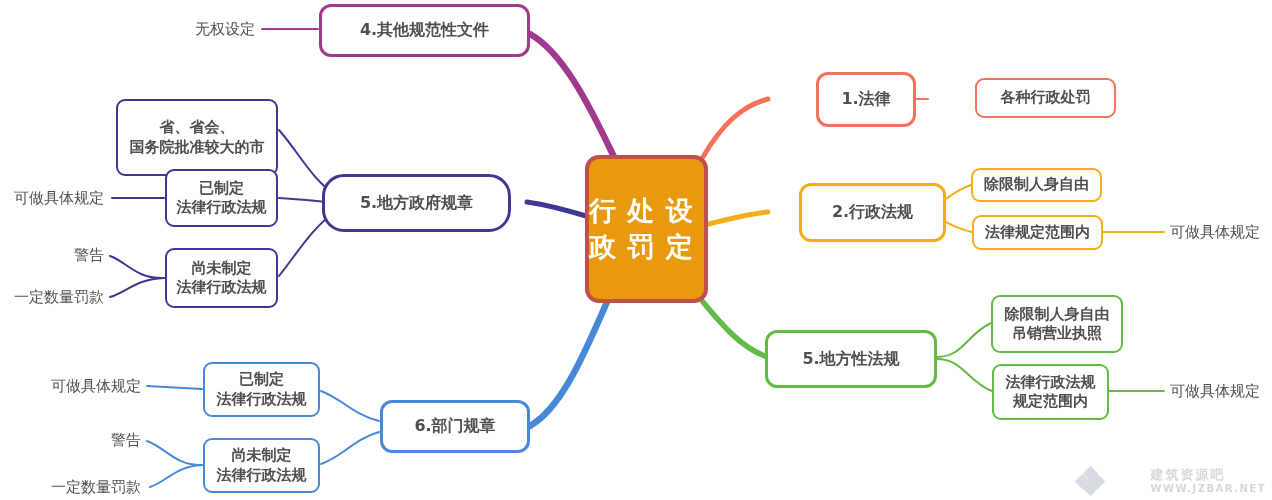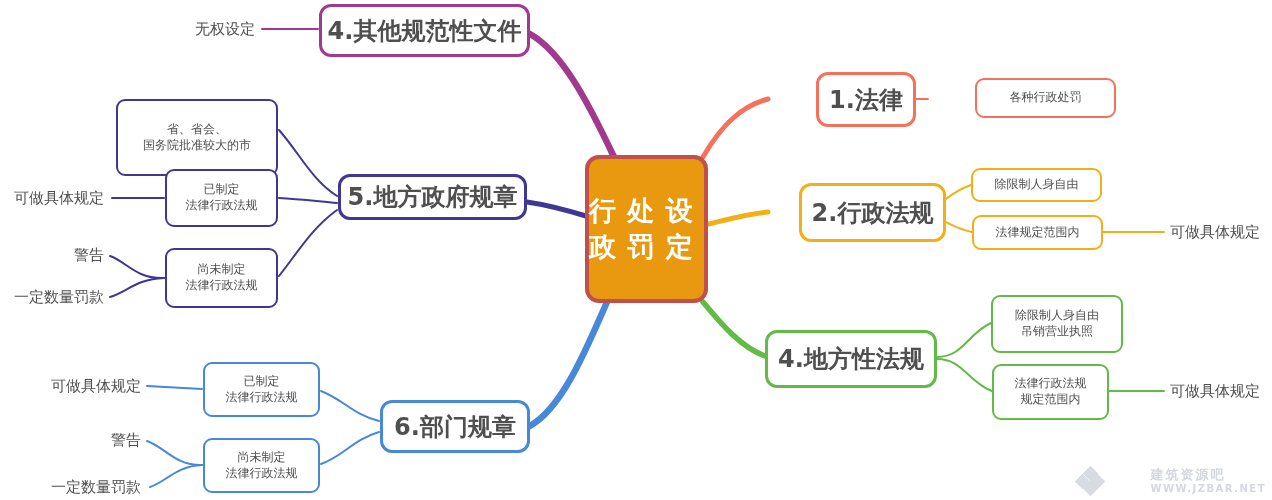--- a/index.html
+++ b/index.html
@@ -3,22 +3,22 @@
 <meta charset="utf-8">
 <style>
   * { margin:0; padding:0; box-sizing:border-box; }
   html,body { width:1272px; height:500px; background:#ffffff; overflow:hidden;
               font-family:"DejaVu Sans", sans-serif; }
   #canvas { position:relative; width:1272px; height:500px; background:#ffffff; }
   #connectors { position:absolute; left:0; top:0; width:1272px; height:500px; z-index:1; }
 
   .node { position:absolute; z-index:2; background:#ffffff; display:flex; flex-direction:column;
           align-items:center; justify-content:center; text-align:center; color:#4f4f4f; }
-  .main-node { border:3px solid; border-radius:12px; font-size:24px; font-weight:600; }
-  .child-node { border:2px solid; border-radius:9px; font-size:12px; font-weight:400; line-height:1.3; }
+  .main-node { border:3px solid; border-radius:12px; font-size:16px; font-weight:600; }
+  .child-node { border:2px solid; border-radius:9px; font-size:15px; font-weight:700; line-height:1.3; }
 
   .center-node { position:absolute; z-index:2; left:585px; top:155px; width:123px; height:148px;
                  background:#E8990F; border:4px solid #C0504D; border-radius:14px;
                  display:flex; flex-direction:row; align-items:center; justify-content:center;
                  color:#ffffff; font-size:27px; font-weight:700; line-height:1.33; letter-spacing:1px; }
 
   .b1 { border-color:#F4715C;margin-left:48px; }
   .b2 { border-color:#F2AF17; }
   .b3 { border-color:#62BB46; }
   .b4 { border-color:#A13A8E; }
@@ -99,38 +99,38 @@
   </div>
   <div class="node child-node b2" style="left:971px; top:168px; width:131px; height:34px;">
     <span>除限制人身自由</span>
   </div>
   <div class="node child-node b2" style="left:972px; top:215px; width:131px; height:35px;">
     <span>法律规定范围内</span>
   </div>
   <div class="float-label" style="left:1170px; top:222px;">可做具体规定</div>
 
   <div class="node main-node b3" style="left:765px; top:330px; width:172px; height:58px;">
-    <span>4.地方性法规</span>
+    <span>5.地方性法规</span>
   </div>
   <div class="node child-node b3" style="left:991px; top:295px; width:132px; height:58px;">
     <span>除限制人身自由</span>
     <span>吊销营业执照</span>
   </div>
   <div class="node child-node b3" style="left:992px; top:364px; width:117px; height:56px;">
     <span>法律行政法规</span>
     <span>规定范围内</span>
   </div>
   <div class="float-label" style="left:1170px; top:381px;">可做具体规定</div>
 
   <div class="node main-node b4" style="left:319px; top:4px; width:211px; height:53px;">
     <span>4.其他规范性文件</span>
   </div>
   <div class="float-label ta-r" style="left:180px; top:19px; width:75px;">无权设定</div>
 
-  <div class="node main-node b5" style="left:338px; top:174px; width:189px; height:46px;">
+  <div class="node main-node b5" style="left:322px; top:174px; width:189px; height:58px;border-radius:22px;">
     <span>5.地方政府规章</span>
   </div>
   <div class="node child-node b5" style="left:116px; top:99px; width:162px; height:77px;">
     <span>省、省会、</span>
     <span>国务院批准较大的市</span>
   </div>
   <div class="node child-node b5" style="left:165px; top:169px; width:113px; height:58px;">
     <span>已制定</span>
     <span>法律行政法规</span>
   </div>

